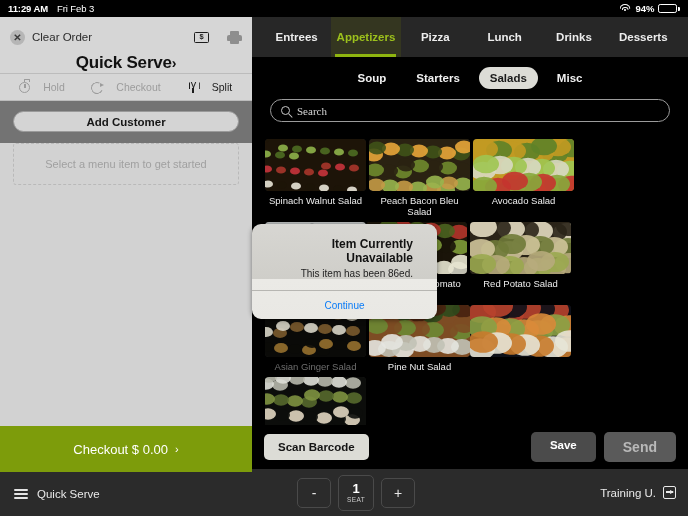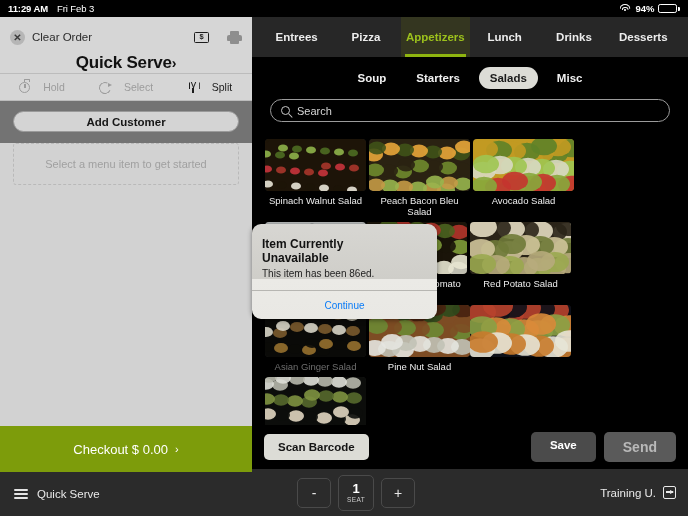--- a/index.html
+++ b/index.html
@@ -123,21 +123,21 @@
   .cat-tab.active:after{
     content:""; position:absolute; bottom:0; left:6%; width:88%; height:3px; background:#8fb50f;
   }
   .sub-tabs{
     height:36px; display:flex; align-items:center; justify-content:center; gap:8px; padding-top:6px;
   }
   .sub-tab{
     font-size:11.5px; font-weight:bold; color:#f0f0f0; padding:5px 11px; border-radius:12px;
   }
   .sub-tab.active{ background:#dcdcd6; color:#1a1a1a; }
-  .search-wrap{ padding:6px 18px 8px 18px; }
+  .search-wrap{ padding:6px 18px 8px 18px;font-family:Liberation Serif, serif; }
   .search-box{
     height:23px; border:1px solid #9b9b9b; border-radius:12px; display:flex; align-items:center;
     padding:0 10px; gap:7px;
   }
   .search-ico{ width:9px;height:9px;border:1.3px solid #c9c9c9;border-radius:50%;position:relative;flex:0 0 auto;}
   .search-ico:after{content:"";position:absolute;right:-3px;bottom:-2px;width:4.5px;height:1.3px;background:#c9c9c9;transform:rotate(45deg);}
   .search-ph{ font-size:11px; color:#d6d6d6; }
 
   .grid{ padding:9px 13px 0 13px; display:flex; flex-wrap:wrap; gap:0px; }
   .cell{ width:101px; margin-right:3px; margin-bottom:5px; }
@@ -178,21 +178,21 @@
   .exit-ico{ width:13px;height:13px;border:1.4px solid #e9e9e9;border-radius:2px;position:relative;}
   .exit-ico:before{content:"";position:absolute;left:1.5px;top:4.3px;width:7px;height:1.4px;background:#e9e9e9;}
   .exit-ico:after{content:"";position:absolute;right:1.2px;top:2.5px;border-left:4px solid #e9e9e9;border-top:2.6px solid transparent;border-bottom:2.6px solid transparent;}
 
   
   .modal{
     position:absolute; left:252px; top:224px; width:185px; border-radius:9px;
     background:linear-gradient(#d7d6d2,#cfcec9 58%,#ebeae6 58%,#e9e8e4);
     overflow:hidden; box-shadow:0 1px 5px rgba(0,0,0,.45);
   }
-  .modal-body{ padding:13px 24px 11px 10px; text-align:left; }
+  .modal-body{ padding:13px 24px 11px 10px; text-align:right;margin-left:30px; }
   .modal-title{ font-size:12px; font-weight:bold; color:#121212; }
   .modal-msg{ font-size:10px; color:#1e1e1e; margin-top:3px; }
   .modal-sep{ height:1px; background:#b7b6b2; }
   .modal-btn{ height:28px; display:flex; align-items:center; justify-content:center;
     font-size:10px; color:#0b7cf7; }
 </style>
 </head>
 <body>
 
 <div id="app">
@@ -234,21 +234,21 @@
       </div>
     </div>
 
     <div class="action-row">
       <div class="action disabled">
         <span class="ico-hold"></span>
         <span>Hold</span>
       </div>
       <div class="action disabled">
         <span class="ico-reorder"></span>
-        <span>Select</span>
+        <span>Checkout</span>
       </div>
       <div class="action enabled">
         <span class="ico-split">
             <span></span>
             <em></em>
           </span>
         <span>Split</span>
       </div>
     </div>
 
@@ -274,22 +274,22 @@
           <i></i>
         </span>
       <span class="left-foot-lbl">Quick Serve</span>
     </div>
   </div>
 
   <div class="right">
 
     <div class="cat-tabs">
       <div class="cat-tab">Entrees</div>
+      <div class="cat-tab active">Appetizers</div>
       <div class="cat-tab">Pizza</div>
-      <div class="cat-tab active">Appetizers</div>
       <div class="cat-tab">Lunch</div>
       <div class="cat-tab">Drinks</div>
       <div class="cat-tab">Desserts</div>
     </div>
 
     <div class="sub-tabs">
       <div class="sub-tab">Soup</div>
       <div class="sub-tab">Starters</div>
       <div class="sub-tab active">Salads</div>
       <div class="sub-tab">Misc</div>

